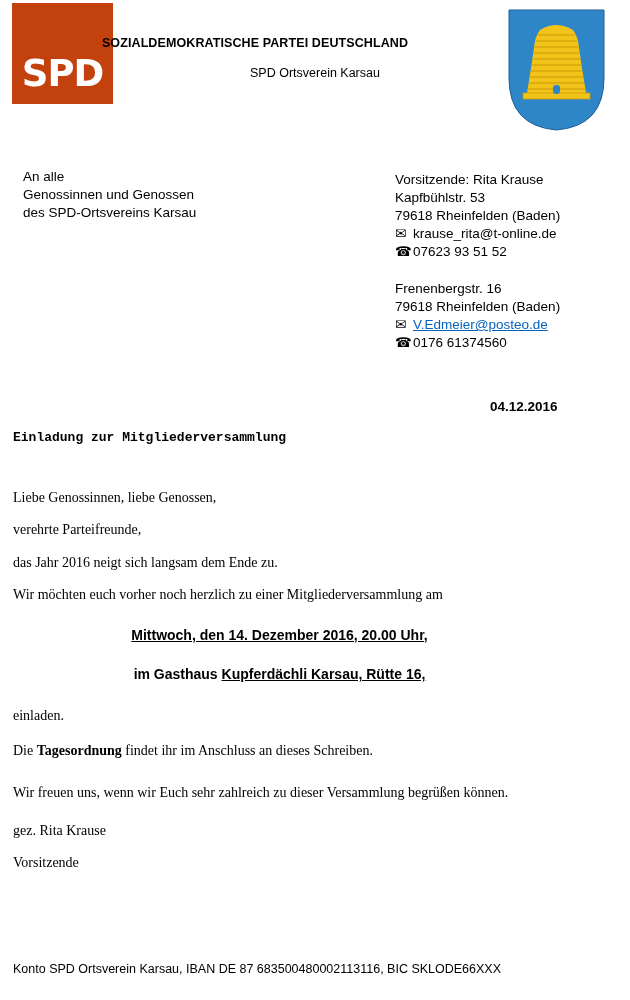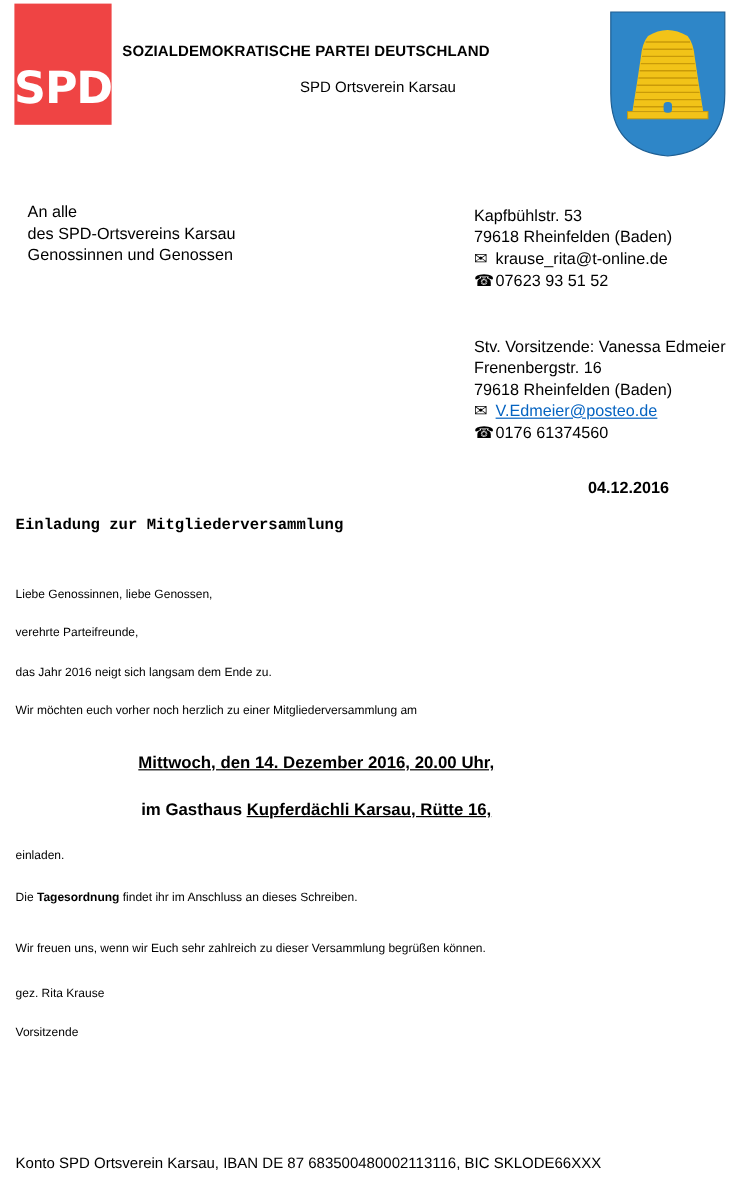--- a/index.html
+++ b/index.html
@@ -2,39 +2,39 @@
 <html><head>
   <meta charset="utf-8">
   <style>
     * { box-sizing: border-box; margin: 0; padding: 0; }
     body {
       width: 630px; height: 1000px; background: #ffffff; position: relative; overflow: hidden;
       font-family: "Liberation Sans", "DejaVu Sans", sans-serif; color: #000;
     }
     .abs { position: absolute; }
     .spd-logo {
-      left: 12px; top: 3px; width: 81px; height: 101px; background: #ef4444;
+      left: 12px; top: 3px; width: 101px; height: 101px; background: #c2410c;
       display: flex; align-items: flex-end; justify-content: center;
     }
     .spd-logo span {
       color: #fff; font-weight: bold; font-size: 37px; letter-spacing: -1px;
       margin-bottom: 9px; font-family: "DejaVu Sans", sans-serif;
     }
     .org-title { left: 0; width: 510px; top: 36px; text-align: center; font-weight: bold; font-size: 12.5px; letter-spacing: 0.1px; }
     .org-sub { left: 0; width: 630px; top: 66px; text-align: center; font-size: 12.5px; }
     .crest { left: 506px; top: 8px; width: 101px; height: 124px; }
     .line { font-size: 13.5px; line-height: 18px; white-space: nowrap; }
     .recipient { left: 23px; top: 168px; }
     .contact1 { left: 395px; top: 171px; }
     .contact2 { left: 395px; top: 280px; }
     .link { color: #0563c1; text-decoration: underline; }
     .date { left: 490px; top: 399px; font-weight: bold; font-size: 13.5px; }
     .subject { left: 13px; top: 430px; font-weight: bold; font-size: 13px; font-family: Liberation Mono, monospace; }
-    .body-line { left: 13px; font-size: 10px; white-space: nowrap; }
-    .center-line { left: 0; width: 527px; text-align: center; font-weight: bold; font-size: 14px; white-space: nowrap; }
+    .body-line { left: 13px; font-size: 14px; white-space: nowrap; font-family: Liberation Serif, serif; }
+    .center-line { left: 16px; width: 527px; text-align: center; font-weight: bold; font-size: 14px; white-space: nowrap; }
     .u { text-decoration: underline; }
     .footer { left: 13px; top: 962px; font-size: 12.5px; white-space: nowrap; }
     .ico { display: inline-block; width: 15px; margin-right: 3px; }
   </style>
 </head>
 <body>
 
 <div class="abs spd-logo">
   <span>SPD</span>
 </div>
@@ -55,37 +55,37 @@
     <line x1="24" y1="69" x2="77" y2="69"></line>
     <line x1="23" y1="75" x2="78" y2="75"></line>
     <line x1="22" y1="81" x2="79" y2="81"></line>
   </g>
   <rect x="17" y="85" width="67" height="6" fill="#f2c318" stroke="#c99a08" stroke-width="0.8"></rect>
   <rect x="47" y="77" width="7" height="9" rx="3" fill="#2e86c8"></rect>
 </svg>
 
 <div class="abs recipient">
   <div class="line">An alle</div>
+  <div class="line">Genossinnen und Genossen</div>
   <div class="line">des SPD-Ortsvereins Karsau</div>
-  <div class="line">Genossinnen und Genossen</div>
 </div>
 
 <div class="abs contact1">
+  <div class="line">Vorsitzende: Rita Krause</div>
   <div class="line">Kapfbühlstr. 53</div>
   <div class="line">79618 Rheinfelden (Baden)</div>
   <div class="line">
     <span class="ico">✉</span><span>krause_rita@t-online.de</span>
   </div>
   <div class="line">
     <span class="ico">☎</span><span>07623 93 51 52</span>
   </div>
 </div>
 
 <div class="abs contact2">
-  <div class="line">Stv. Vorsitzende: Vanessa Edmeier</div>
   <div class="line">Frenenbergstr. 16</div>
   <div class="line">79618 Rheinfelden (Baden)</div>
   <div class="line">
     <span class="ico">✉</span><span class="link">V.Edmeier@posteo.de</span>
   </div>
   <div class="line">
     <span class="ico">☎</span><span>0176 61374560</span>
   </div>
 </div>
 

